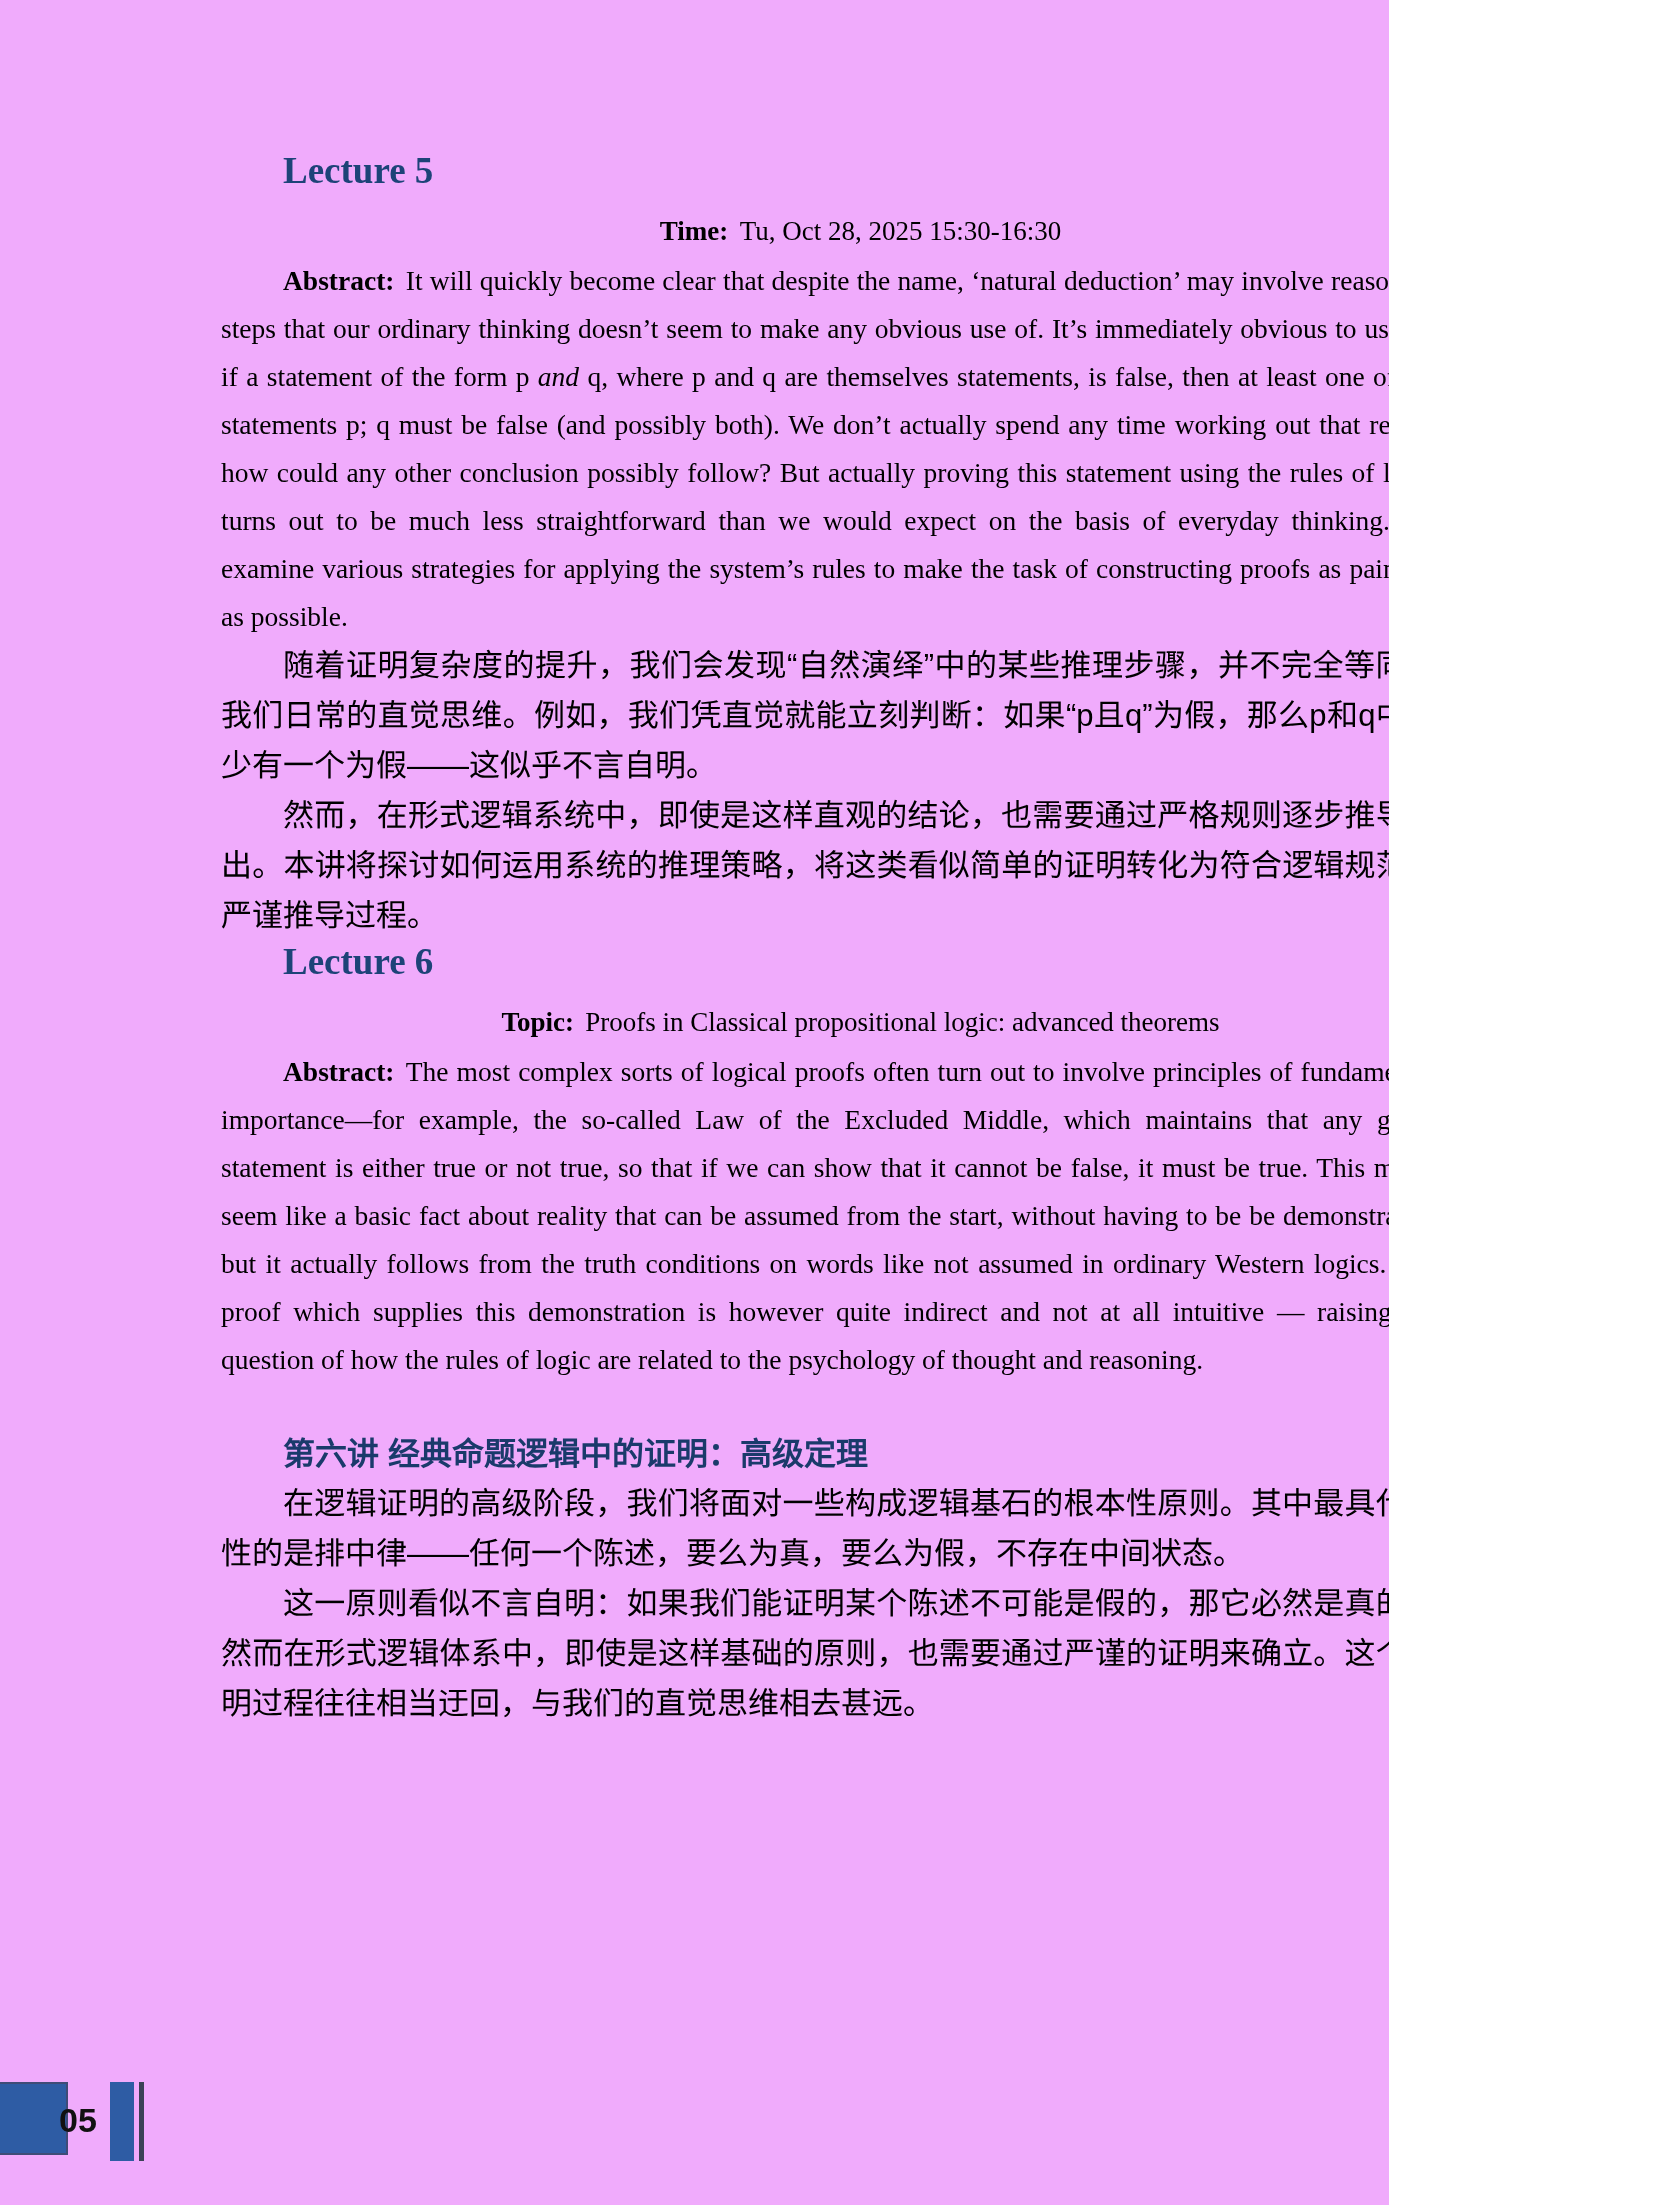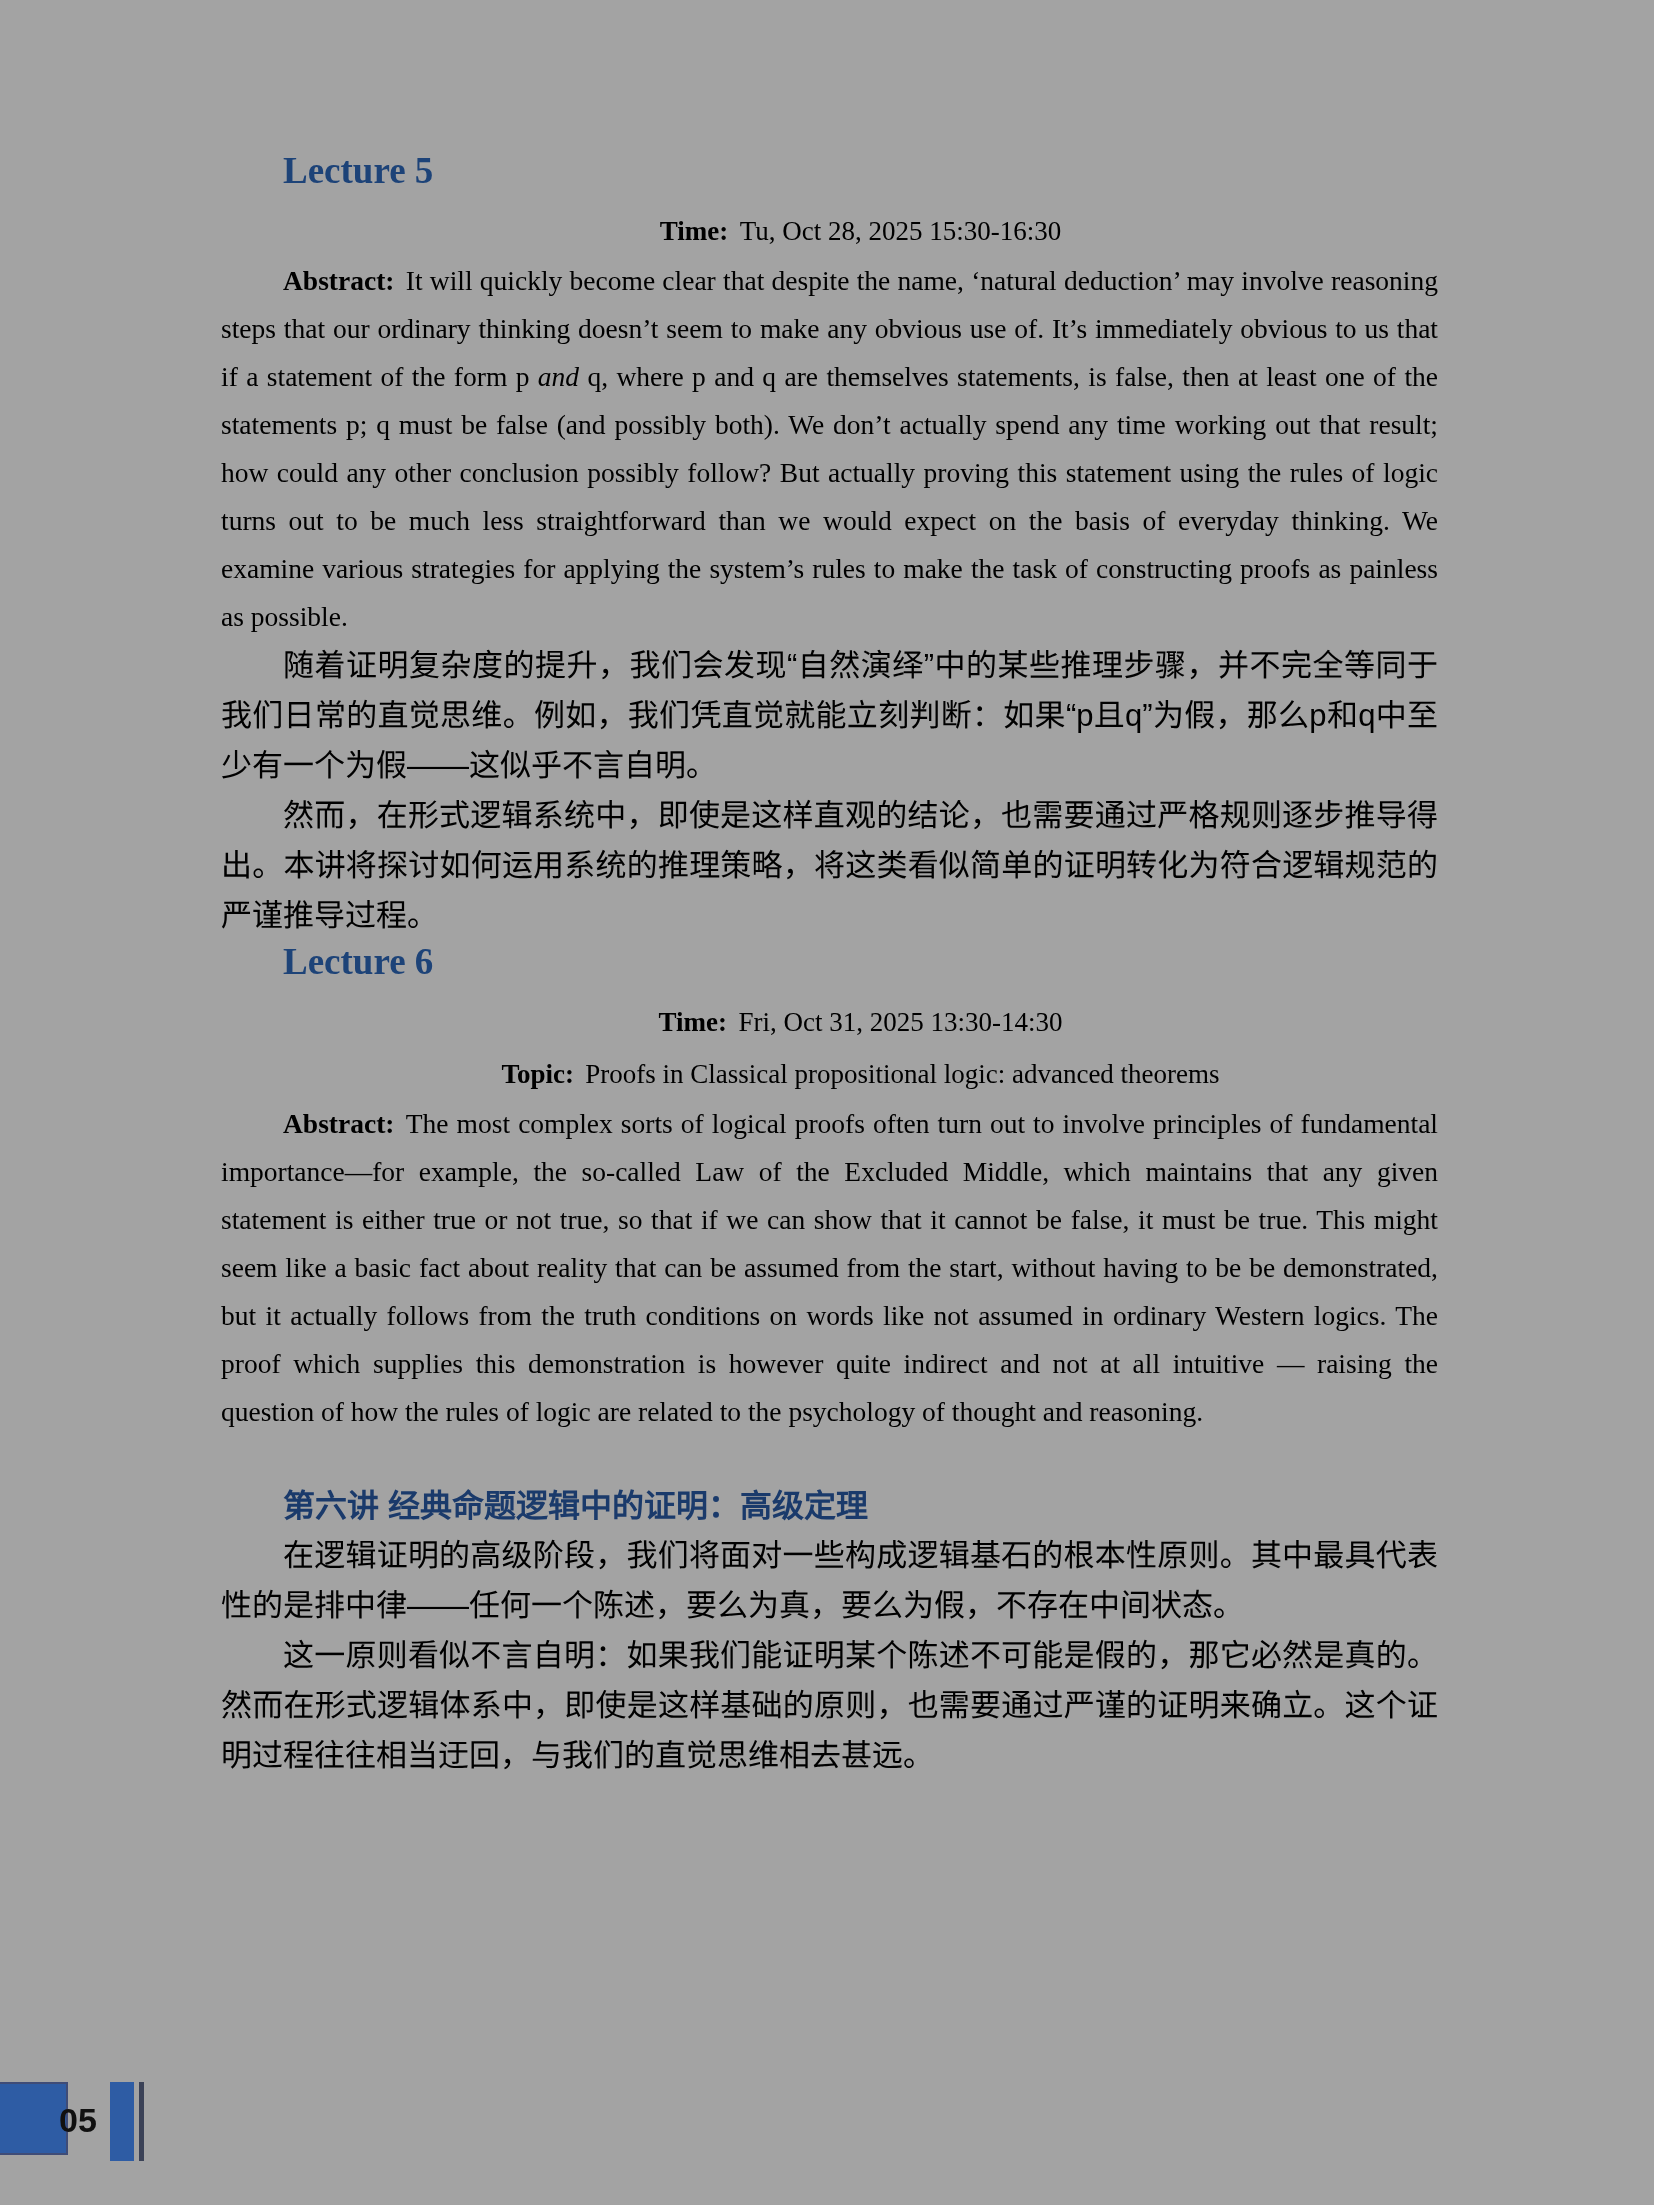--- a/index.html
+++ b/index.html
@@ -1,20 +1,20 @@
 <!DOCTYPE html>
 <html lang="en" style="font-size:13px"><head>
 <meta charset="utf-8">
 <style>
   html, body { margin: 0; padding: 0; background: #ffffff; }
   .page {
     position: relative;
-    width: 1654px;
+    width: 1389px;
     height: 2205px;
-    background: #a3a3a3;
+    background: #f0abfc;
     overflow: hidden;
     font-family: "Liberation Serif", "DejaVu Serif", serif;
     color: #000000;
   }
   .content {
     position: absolute;
     left: 221px;
     top: 0;
     width: 1217px;
     padding-top: 150px;
@@ -111,21 +111,20 @@
     <section class="lecture-5">
       <h2 class="lec-title">Lecture 5</h2>
       <p class="meta"><span class="lbl">Time:</span><span>Tu, Oct 28, 2025 15:30-16:30</span></p>
       <p class="abs" lang="en"><span class="lbl">Abstract:</span><span><span>It will quickly become clear that despite the name, ‘natural deduction’ may involve reasoning steps that our ordinary thinking doesn’t seem to make any obvious use of. It’s immediately obvious to us that if a statement of the form p </span><em>and</em><span> q, where p and q are themselves statements, is false, then at least one of the statements p; q must be false (and possibly both). We don’t actually spend any time working out that result; how could any other conclusion possibly follow? But actually proving this statement using the rules of logic turns out to be much less straightforward than we would expect on the basis of everyday thinking. We examine various strategies for applying the system’s rules to make the task of constructing proofs as painless as possible.</span></span></p>
       <p class="cn" lang="zh-CN">随着证明复杂度的提升，我们会发现“自然演绎”中的某些推理步骤，并不完全等同于我们日常的直觉思维。例如，我们凭直觉就能立刻判断：如果“p且q”为假，那么p和q中至少有一个为假——这似乎不言自明。</p>
       <p class="cn" lang="zh-CN">然而，在形式逻辑系统中，即使是这样直观的结论，也需要通过严格规则逐步推导得出。本讲将探讨如何运用系统的推理策略，将这类看似简单的证明转化为符合逻辑规范的严谨推导过程。</p>
     </section>
 
     <section class="lecture-6">
       <h2 class="lec-title">Lecture 6</h2>
-      <p class="meta"><span class="lbl">Time:</span><span>Fri, Oct 31, 2025 13:30-14:30</span></p>
       <p class="meta"><span class="lbl">Topic:</span><span>Proofs in Classical propositional logic: advanced theorems</span></p>
       <p class="abs" lang="en"><span class="lbl">Abstract:</span><span><span>The most complex sorts of logical proofs often turn out to involve principles of fundamental importance—for example, the so-called Law of the Excluded Middle, which maintains that any given statement is either true or not true, so that if we can show that it cannot be false, it must be true. This might seem like a basic fact about reality that can be assumed from the start, without having to be be demonstrated, but it actually follows from the truth conditions on words like not assumed in ordinary Western logics. The proof which supplies this demonstration is however quite indirect and not at all intuitive — raising the question of how the rules of logic are related to the psychology of thought and reasoning.</span></span></p>
       <h3 class="cn-head" lang="zh-CN">第六讲 经典命题逻辑中的证明：高级定理</h3>
       <p class="cn" lang="zh-CN">在逻辑证明的高级阶段，我们将面对一些构成逻辑基石的根本性原则。其中最具代表性的是排中律——任何一个陈述，要么为真，要么为假，不存在中间状态。</p>
       <p class="cn" lang="zh-CN">这一原则看似不言自明：如果我们能证明某个陈述不可能是假的，那它必然是真的。然而在形式逻辑体系中，即使是这样基础的原则，也需要通过严谨的证明来确立。这个证明过程往往相当迂回，与我们的直觉思维相去甚远。</p>
     </section>
 
   </main>
 
   <div class="pn-block"></div>

